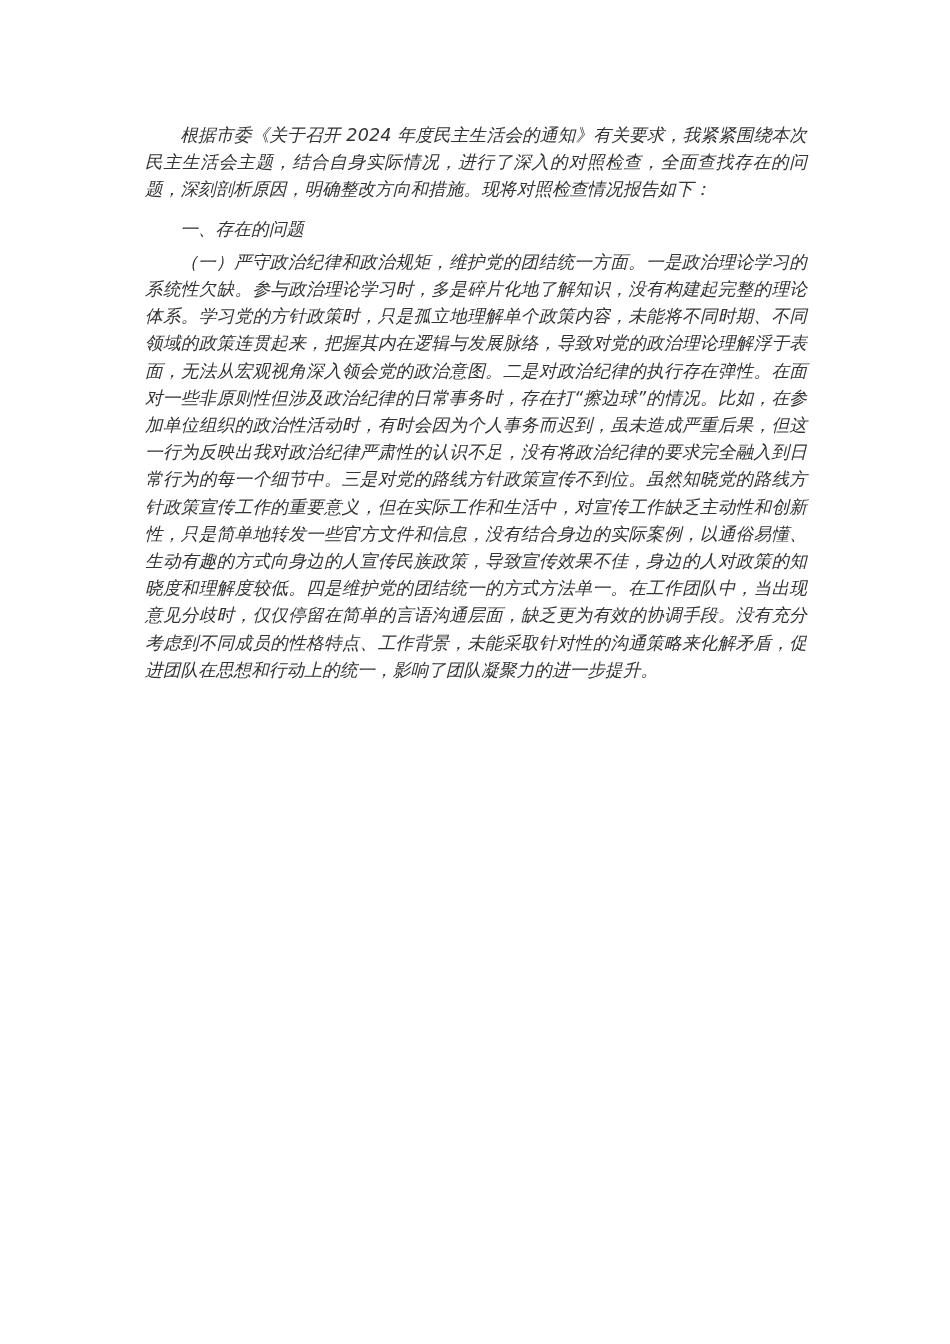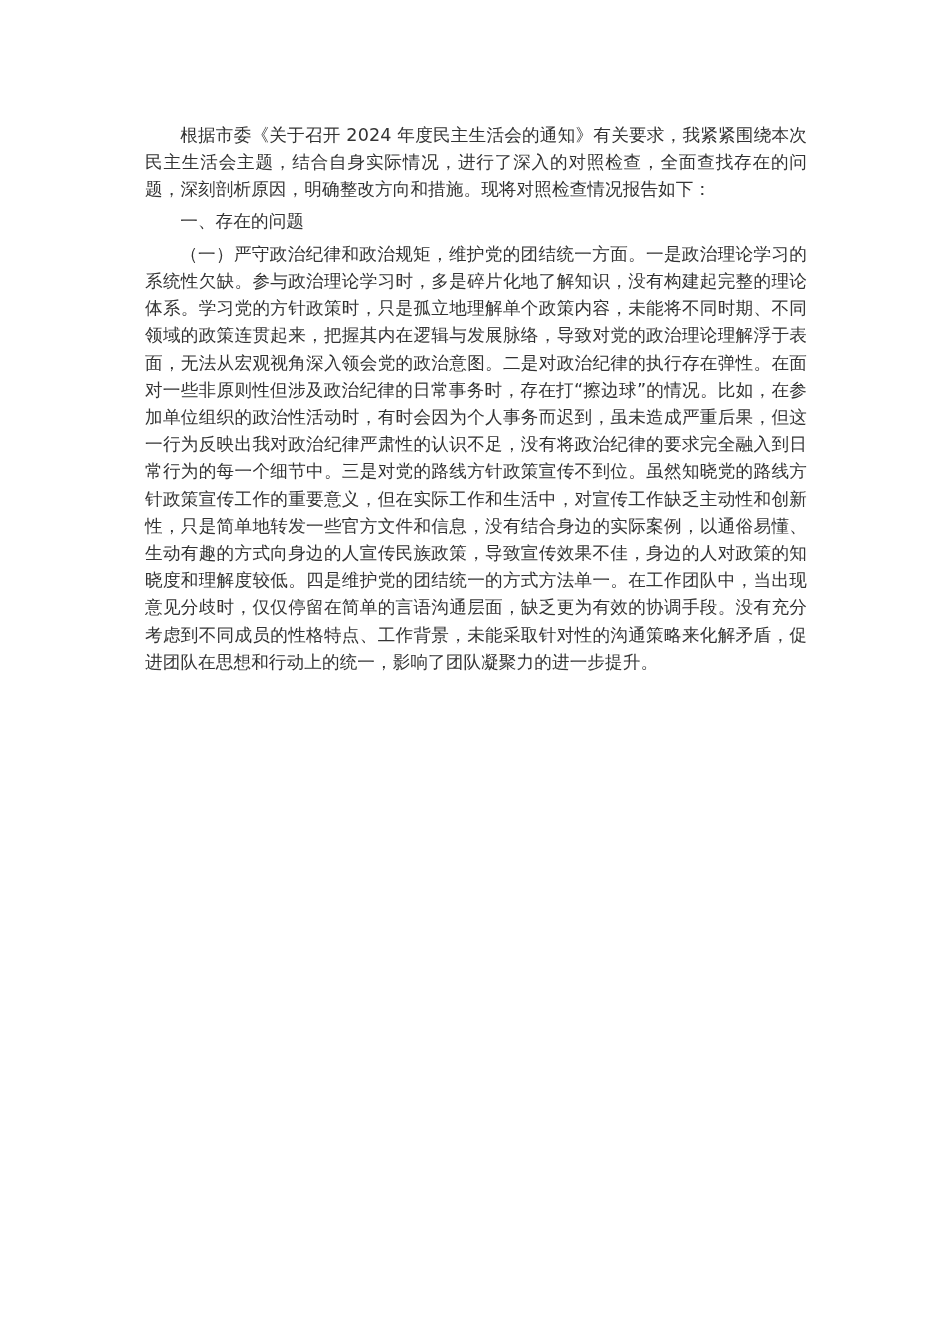--- a/index.html
+++ b/index.html
@@ -22,23 +22,24 @@
     font-family: "DejaVu Sans", "Liberation Sans", sans-serif;
     font-size: 17.6px;
     line-height: 27.2px;
     letter-spacing: 0.1px;
   }
   .para {
     margin: 0;
     text-indent: 2em;
     text-align: justify;
     word-break: break-all;
+    font-style: italic;
   }
   .heading {
-    margin: 0 0 6px 0;
+    margin: 8px 0 6px 0;
     text-indent: 2em;
   }
   .spacer {
     height: 4px;
   }
 </style>
 </head>
 <body>
 
 <div class="page">

